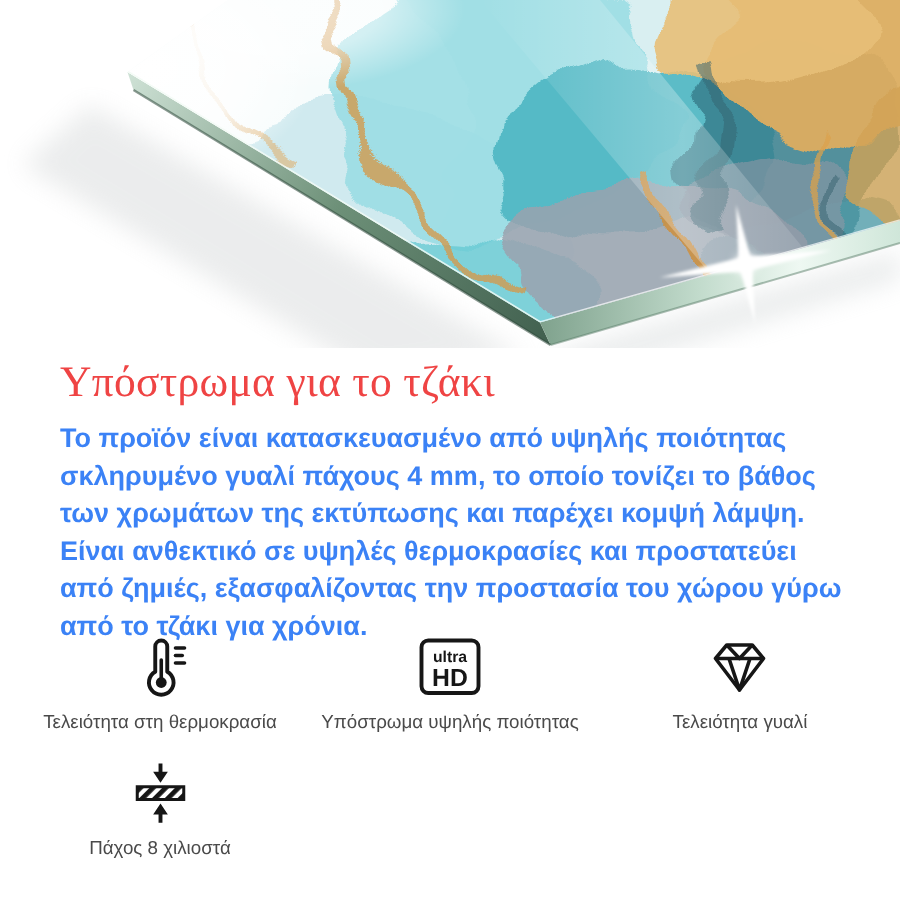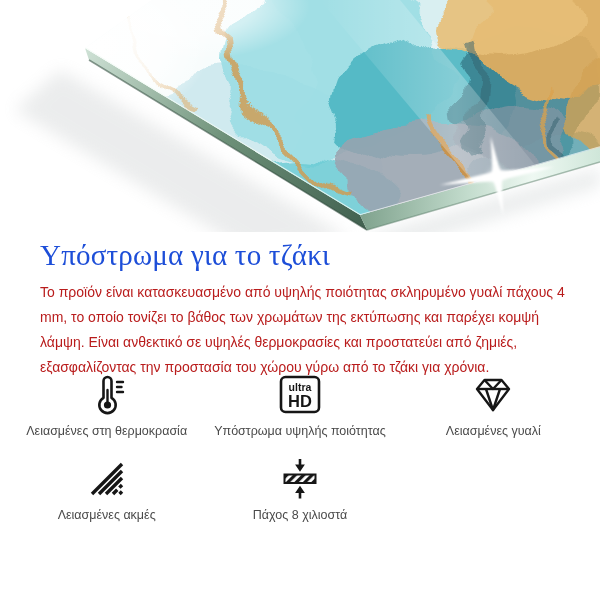--- a/index.html
+++ b/index.html
@@ -9,29 +9,30 @@
     -webkit-font-smoothing:antialiased;
   }
   .hero{display:block}
   .content{padding:0 40px}
   .headline{
     margin:6px 0 0;
     font-family:"Liberation Serif",serif;
     font-weight:400;
     font-size:29px;
     line-height:35px;
-    color:#1d4ed8;
+    color:#ef4444;
     letter-spacing:.2px;
   }
   .desc{
     margin:7px 0 0;
-    font-size:14px;
+    font-size:18px;
     line-height:25px;
-    color:#b91c1c;
+    color:#3b82f6;
     width:528px;
+    font-weight:bold;
   }
   .features{
     margin:-8px 10px 0;
     display:grid;
     grid-template-columns:repeat(3,1fr);
     row-gap:18px;
   }
   .feature{display:flex;flex-direction:column;align-items:center}
   .f-icon{height:44px;display:flex;align-items:center;justify-content:center}
   .f-label{
@@ -148,21 +149,21 @@
         <g fill="none" stroke="#161616" stroke-width="2.6" stroke-linecap="round" stroke-linejoin="round">
           <path d="M18.5,25.8 V9 a4,4 0 0 1 8,0 v16.8 a8.2,8.2 0 1 1 -8,0 Z"></path>
           <line x1="22.5" y1="32" x2="22.5" y2="18" stroke-width="2.4"></line>
           <line x1="32" y1="10" x2="38" y2="10" stroke-width="2.4"></line>
           <line x1="32" y1="15" x2="36.5" y2="15" stroke-width="2.4"></line>
           <line x1="32" y1="20" x2="38" y2="20" stroke-width="2.4"></line>
         </g>
         <circle cx="22.5" cy="33" r="3.6" fill="#161616"></circle>
       </svg>
     </div>
-    <div class="f-label">Λειασμένες στη θερμοκρασία</div>
+    <div class="f-label">Τελειότητα στη θερμοκρασία</div>
   </div>
 
   <div class="feature">
     <div class="f-icon">
       <svg width="46" height="44" viewBox="0 0 46 44">
         <rect x="4" y="5" width="38" height="35" rx="4.5" fill="none" stroke="#161616" stroke-width="2.6"></rect>
         <text x="23" y="19" font-size="10.5" font-weight="bold" text-anchor="middle" fill="#161616" font-family="Liberation Sans, sans-serif">ultra</text>
         <text x="23" y="35" font-size="16.5" font-weight="bold" text-anchor="middle" fill="#161616" font-family="Liberation Sans, sans-serif">HD</text>
       </svg>
     </div>
@@ -174,37 +175,23 @@
     <div class="f-icon">
       <svg width="44" height="44" viewBox="0 0 44 44">
         <g fill="none" stroke="#161616" stroke-width="2.4" stroke-linejoin="round">
           <path d="M13.5,8 H30.5 L38,17 L22,38 L6,17 Z"></path>
           <path d="M6,17 H38"></path>
           <path d="M13.5,8 L22,17 L30.5,8"></path>
           <path d="M15,17 L22,38 L29,17"></path>
         </g>
       </svg>
     </div>
-    <div class="f-label">Λειασμένες γυαλί</div>
-  </div>
-
-  <div class="feature">
-    <div class="f-icon">
-      <svg width="44" height="44" viewBox="0 0 44 44">
-        <g stroke="#161616" stroke-width="3.4">
-          <line x1="7" y1="38" x2="37" y2="8"></line>
-          <line x1="14" y1="38" x2="37" y2="15"></line>
-          <line x1="21" y1="38" x2="37" y2="22"></line>
-          <line x1="28" y1="38" x2="37" y2="29" stroke-dasharray="6 3"></line>
-          <line x1="34.5" y1="38" x2="37" y2="35.5"></line>
-        </g>
-      </svg>
-    </div>
-    <div class="f-label">Λειασμένες ακμές</div>
-  </div>
+    <div class="f-label">Τελειότητα γυαλί</div>
+  </div>
+
 
   <div class="feature">
     <div class="f-icon">
       <svg width="44" height="44" viewBox="0 0 44 44">
         <defs>
           <pattern id="hatch6" width="6" height="6" patternUnits="userSpaceOnUse" patternTransform="rotate(45)">
             <rect width="6" height="6" fill="#ffffff"></rect>
             <rect width="3.2" height="6" fill="#161616"></rect>
           </pattern>
         </defs>

